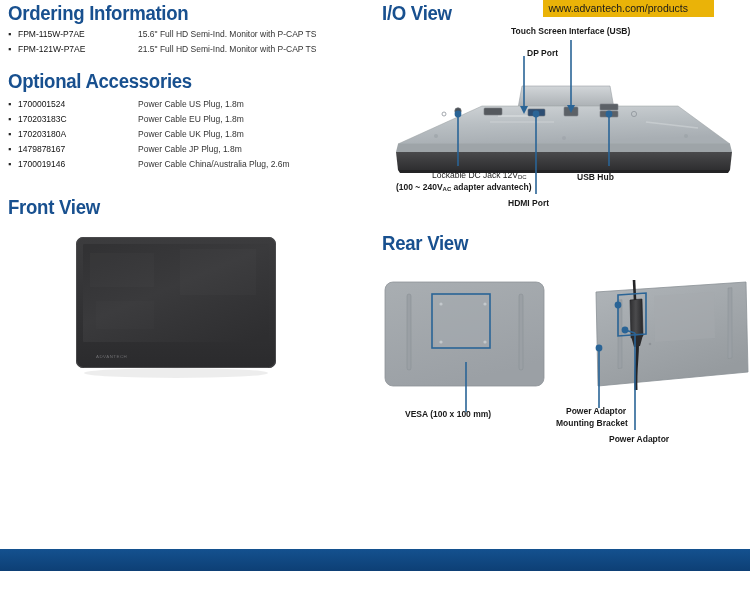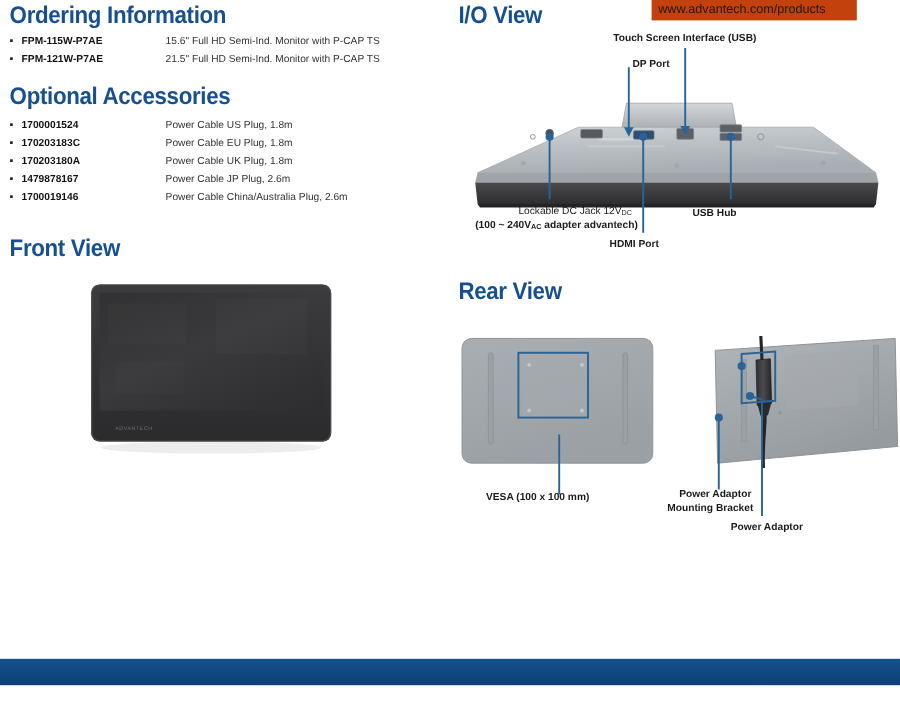--- a/index.html
+++ b/index.html
@@ -36,21 +36,21 @@
   table.spec td { vertical-align: top; padding: 0 0 2px 0; }
   td.bullet {
     width: 10px;
     color: #222;
     font-size: 9px;
     line-height: 13px;
     padding-top: 1px;
   }
   td.pn {
     width: 120px;
-    font-weight: bold;
+    font-weight: normal;
     font-size: 8.5px;
     color: #111;
     line-height: 13px;
     white-space: nowrap;
   }
   td.desc {
     font-size: 8.5px;
     color: #333;
     line-height: 13px;
     white-space: nowrap;
@@ -92,21 +92,21 @@
   #online-download-label {
     color: #ffffff;
     font-family: "Liberation Sans Narrow", "Liberation Sans", sans-serif;
     font-weight: bold;
     font-size: 11.5px;
     letter-spacing: 0px;
     padding-right: 6px;
     white-space: nowrap;
   }
   #footer-url-box {
-    background: #c2410c;
+    background: #eab308;
     color: #1a1a1a;
     font-size: 10.5px;
     padding: 2px 26px 2px 6px;
     line-height: 13px;
     white-space: nowrap;
     height: 17px;
     display: flex;
     align-items: center;
   }
 </style>
@@ -149,21 +149,21 @@
         <td class="desc">Power Cable EU Plug, 1.8m</td>
       </tr>
       <tr>
         <td class="bullet">▪</td>
         <td class="pn">170203180A</td>
         <td class="desc">Power Cable UK Plug, 1.8m</td>
       </tr>
       <tr>
         <td class="bullet">▪</td>
         <td class="pn">1479878167</td>
-        <td class="desc">Power Cable JP Plug, 2.6m</td>
+        <td class="desc">Power Cable JP Plug, 1.8m</td>
       </tr>
       <tr>
         <td class="bullet">▪</td>
         <td class="pn">1700019146</td>
         <td class="desc">Power Cable China/Australia Plug, 2.6m</td>
       </tr>
     </tbody>
       </table>
 
     <div class="heading" id="frontview-heading">Front View</div>

